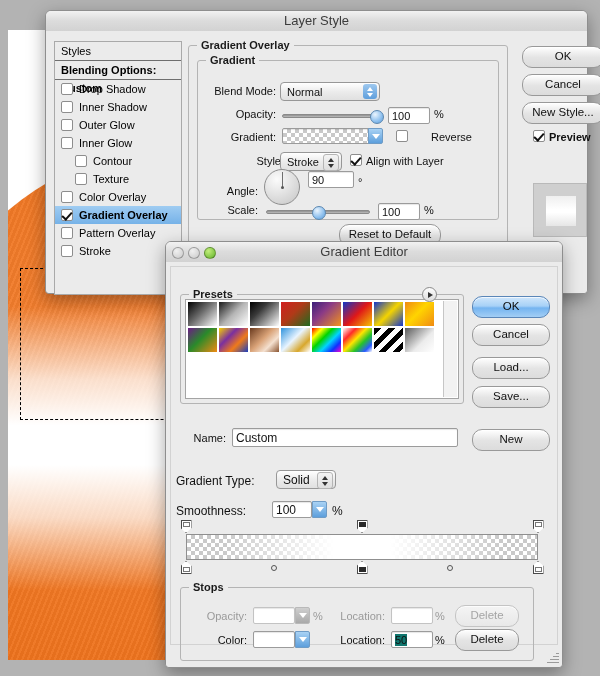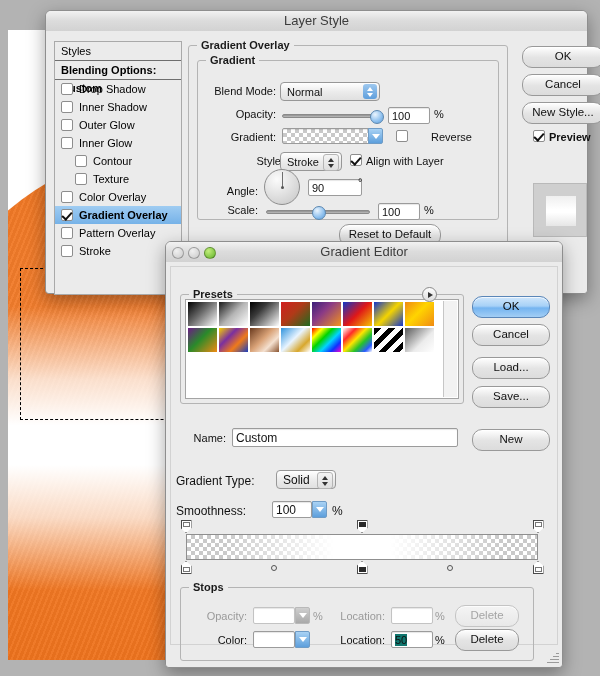--- a/index.html
+++ b/index.html
@@ -291,21 +291,21 @@
             </span>
         </div>
         <div class="chk on" style="left:152px;top:93px;"></div>
         <span class="lbl" style="left:168px;top:94px;width:110px;text-align:left;">Align with Layer</span>
 
         <span class="lbl" style="left:4px;top:124px;width:56px;">Angle:</span>
         <div class="dial" style="left:66px;top:108px;">
           <i class="vline"></i>
           <i class="ctr"></i>
         </div>
-        <div class="field" style="left:110px;top:118px;width:54px;"><span>90</span></div>
+        <div class="field" style="left:110px;top:110px;width:46px;"><span>90</span></div>
         <span class="lbl" style="left:160px;top:115px;width:12px;text-align:left;">°</span>
 
         <span class="lbl" style="left:4px;top:143px;width:56px;">Scale:</span>
         <div class="slider" style="left:68px;top:149px;width:104px;"></div>
         <div class="knob" style="left:114px;top:145px;"></div>
         <div class="field" style="left:180px;top:142px;width:42px;"><span>100</span></div>
         <span class="lbl" style="left:226px;top:143px;width:12px;text-align:left;">%</span>
       </div>
 
       <div class="btn" style="left:150px;top:178px;width:100px;">Reset to Default</div>

